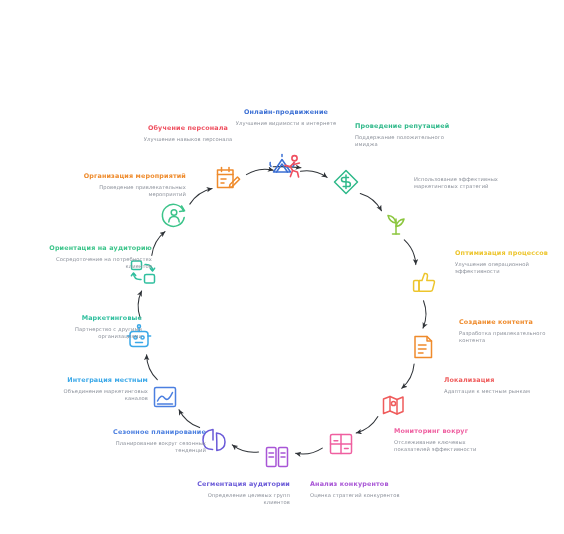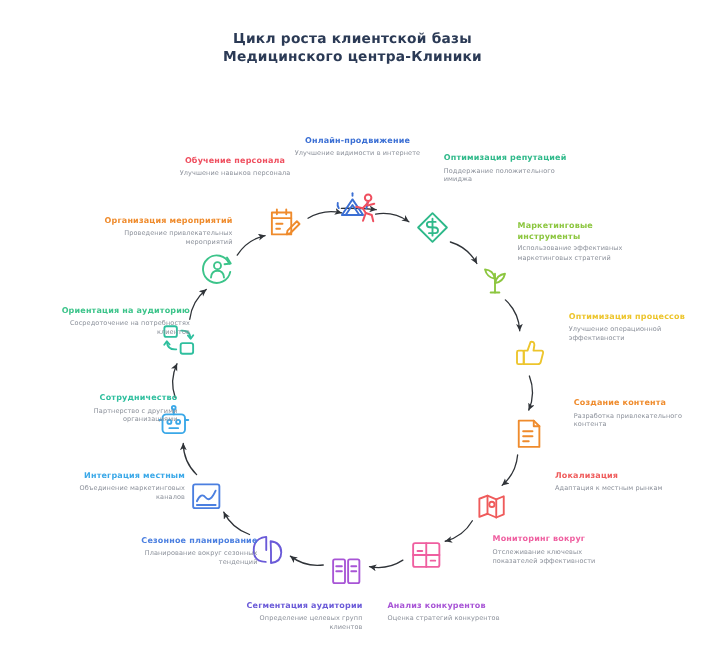--- a/index.html
+++ b/index.html
@@ -68,24 +68,20 @@
   }
   .al-r{text-align:right;}
   .al-l{text-align:left;}
   .al-c{text-align:center;}
 </style>
 </head>
 <body>
 
 <div id="frame">
 
-  <div id="title">
-    <span>Цикл роста клиентской базы</span>
-    <span class="l2">Медицинского центра-Клиники</span>
-  </div>
 
   <div id="stage">
     <svg id="wires" viewBox="0 0 564 534">
       <defs>
         <marker id="ah" markerWidth="7" markerHeight="7" refX="5.2" refY="2.6" orient="auto" markerUnits="strokeWidth">
           <path d="M0,0 L5.4,2.6 L0,5.2 L1.4,2.6 Z" fill="#2f3338"></path>
         </marker>
       </defs>
       <g id="arrow-group" stroke="#2f3338" stroke-width="1.05" fill="none" stroke-linecap="round" marker-end="url(#ah)">
           <path d="M300.5,171.3 Q315.0,168.9 327.1,177.4"></path>
@@ -268,25 +264,24 @@
      </svg>
           </div>
         </div>
       </div>
     <div id="labels">
         <div class="lbl al-c" style="left: 232px; top: 108px;">
           <p class="t" style="color: rgb(59, 111, 212);">Онлайн-продвижение</p>
           <p class="s">Улучшение видимости в интернете</p>
         </div>
         <div class="lbl al-l" style="left: 355px; top: 122px;">
-          <p class="t" style="color: rgb(47, 185, 138);">Оптимизация репутацией</p>
+          <p class="t" style="color: rgb(47, 185, 138);">Проведение репутацией</p>
           <p class="s">Поддержание положительного имиджа</p>
         </div>
         <div class="lbl al-l" style="left: 414px; top: 176px;">
-          <p class="t" style="color: rgb(140, 198, 63);">Маркетинговые инструменты</p>
           <p class="s">Использование эффективных маркетинговых стратегий</p>
         </div>
         <div class="lbl al-l" style="left: 455px; top: 249px;">
           <p class="t" style="color: rgb(237, 197, 44);">Оптимизация процессов</p>
           <p class="s">Улучшение операционной эффективности</p>
         </div>
         <div class="lbl al-l" style="left: 459px; top: 318px;">
           <p class="t" style="color: rgb(239, 139, 44);">Создание контента</p>
           <p class="s">Разработка привлекательного контента</p>
         </div>
@@ -308,21 +303,21 @@
         </div>
         <div class="lbl al-r" style="left: 98px; top: 428px;">
           <p class="t" style="color: rgb(75, 127, 224);">Сезонное планирование</p>
           <p class="s">Планирование вокруг сезонных тенденций</p>
         </div>
         <div class="lbl al-r" style="left: 40px; top: 376px;">
           <p class="t" style="color: rgb(58, 168, 232);">Интеграция местным</p>
           <p class="s">Объединение маркетинговых каналов</p>
         </div>
         <div class="lbl al-r" style="left: 34px; top: 314px;">
-          <p class="t" style="color: rgb(47, 191, 158);">Сотрудничество</p>
+          <p class="t" style="color: rgb(47, 191, 158);">Маркетинговые</p>
           <p class="s">Партнерство с другими организациями</p>
         </div>
         <div class="lbl al-r" style="left: 44px; top: 244px;">
           <p class="t" style="color: rgb(60, 196, 138); text-align: right;">Ориентация на аудиторию</p>
           <p class="s">Сосредоточение на потребностях клиентов</p>
         </div>
         <div class="lbl al-r" style="left: 78px; top: 172px;">
           <p class="t" style="color: rgb(239, 139, 44);">Организация мероприятий</p>
           <p class="s">Проведение привлекательных мероприятий</p>
         </div>

